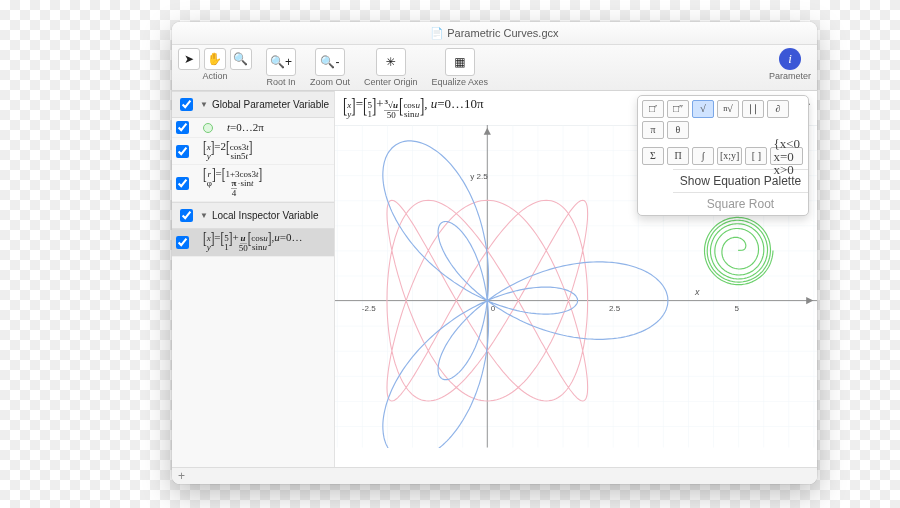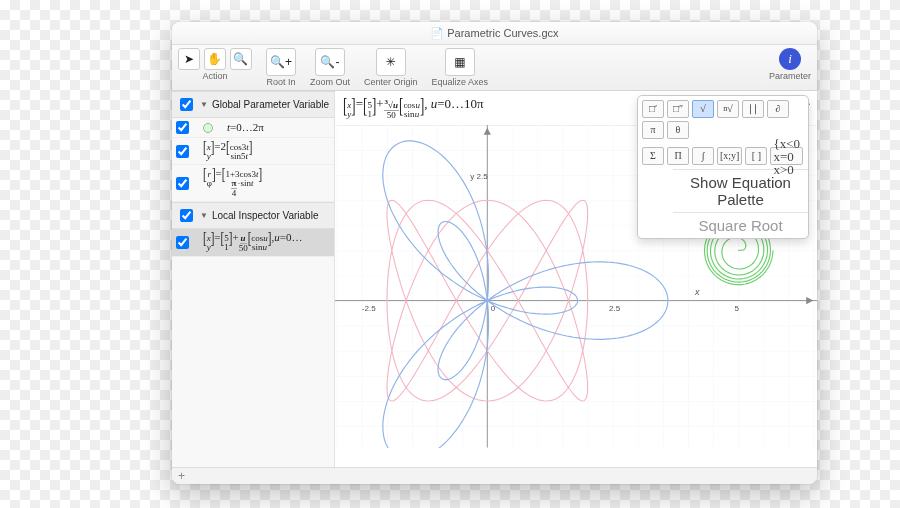--- a/index.html
+++ b/index.html
@@ -54,21 +54,21 @@
   
   .popover{
     position:absolute;right:8px;top:4px;width:170px;
     background:#fff;border:1px solid #c8c8c8;border-radius:5px;
     box-shadow:0 4px 10px rgba(0,0,0,0.15);
     font-size:10px;color:#444;z-index:5;
   }
   .palrow{display:flex;gap:3px;padding:4px;flex-wrap:wrap;}
   .palbtn{min-width:16px;height:16px;border:1px solid #bbb;border-radius:2px;background:#fafafa;display:flex;align-items:center;justify-content:center;font-family:"Times New Roman",serif;font-size:10px;line-height:1;padding:0 2px;}
   .palbtn.sel{background:#cfe3ff;border-color:#7aa7e8;}
-  .popover .lbl{border-top:1px solid #e2e2e2;text-align:center;padding:4px;font-size:15px;margin-left:35px;}
+  .popover .lbl{border-top:1px solid #e2e2e2;text-align:center;padding:4px;font-size:12px;margin-left:35px;}
   .popover .lbl.sub{color:#9a9a9a;}
 
   .footer{height:16px;background:#f3f3f3;border-top:1px solid #ddd;display:flex;align-items:center;padding-left:6px;color:#888;}
   .plus{font-size:12px;line-height:1;}
 
   .brk{font-family:"Times New Roman",serif;display:inline-block;transform:scaleY(1.6);transform-origin:center;position:relative;top:1px;}
   .frac{display:inline-flex;flex-direction:column;align-items:center;font-size:9px;line-height:1;}
   .frac .n{border-bottom:1px solid #a3a3a3;padding:0 1px;font-weight:bold;}
 </style>
 </head>

